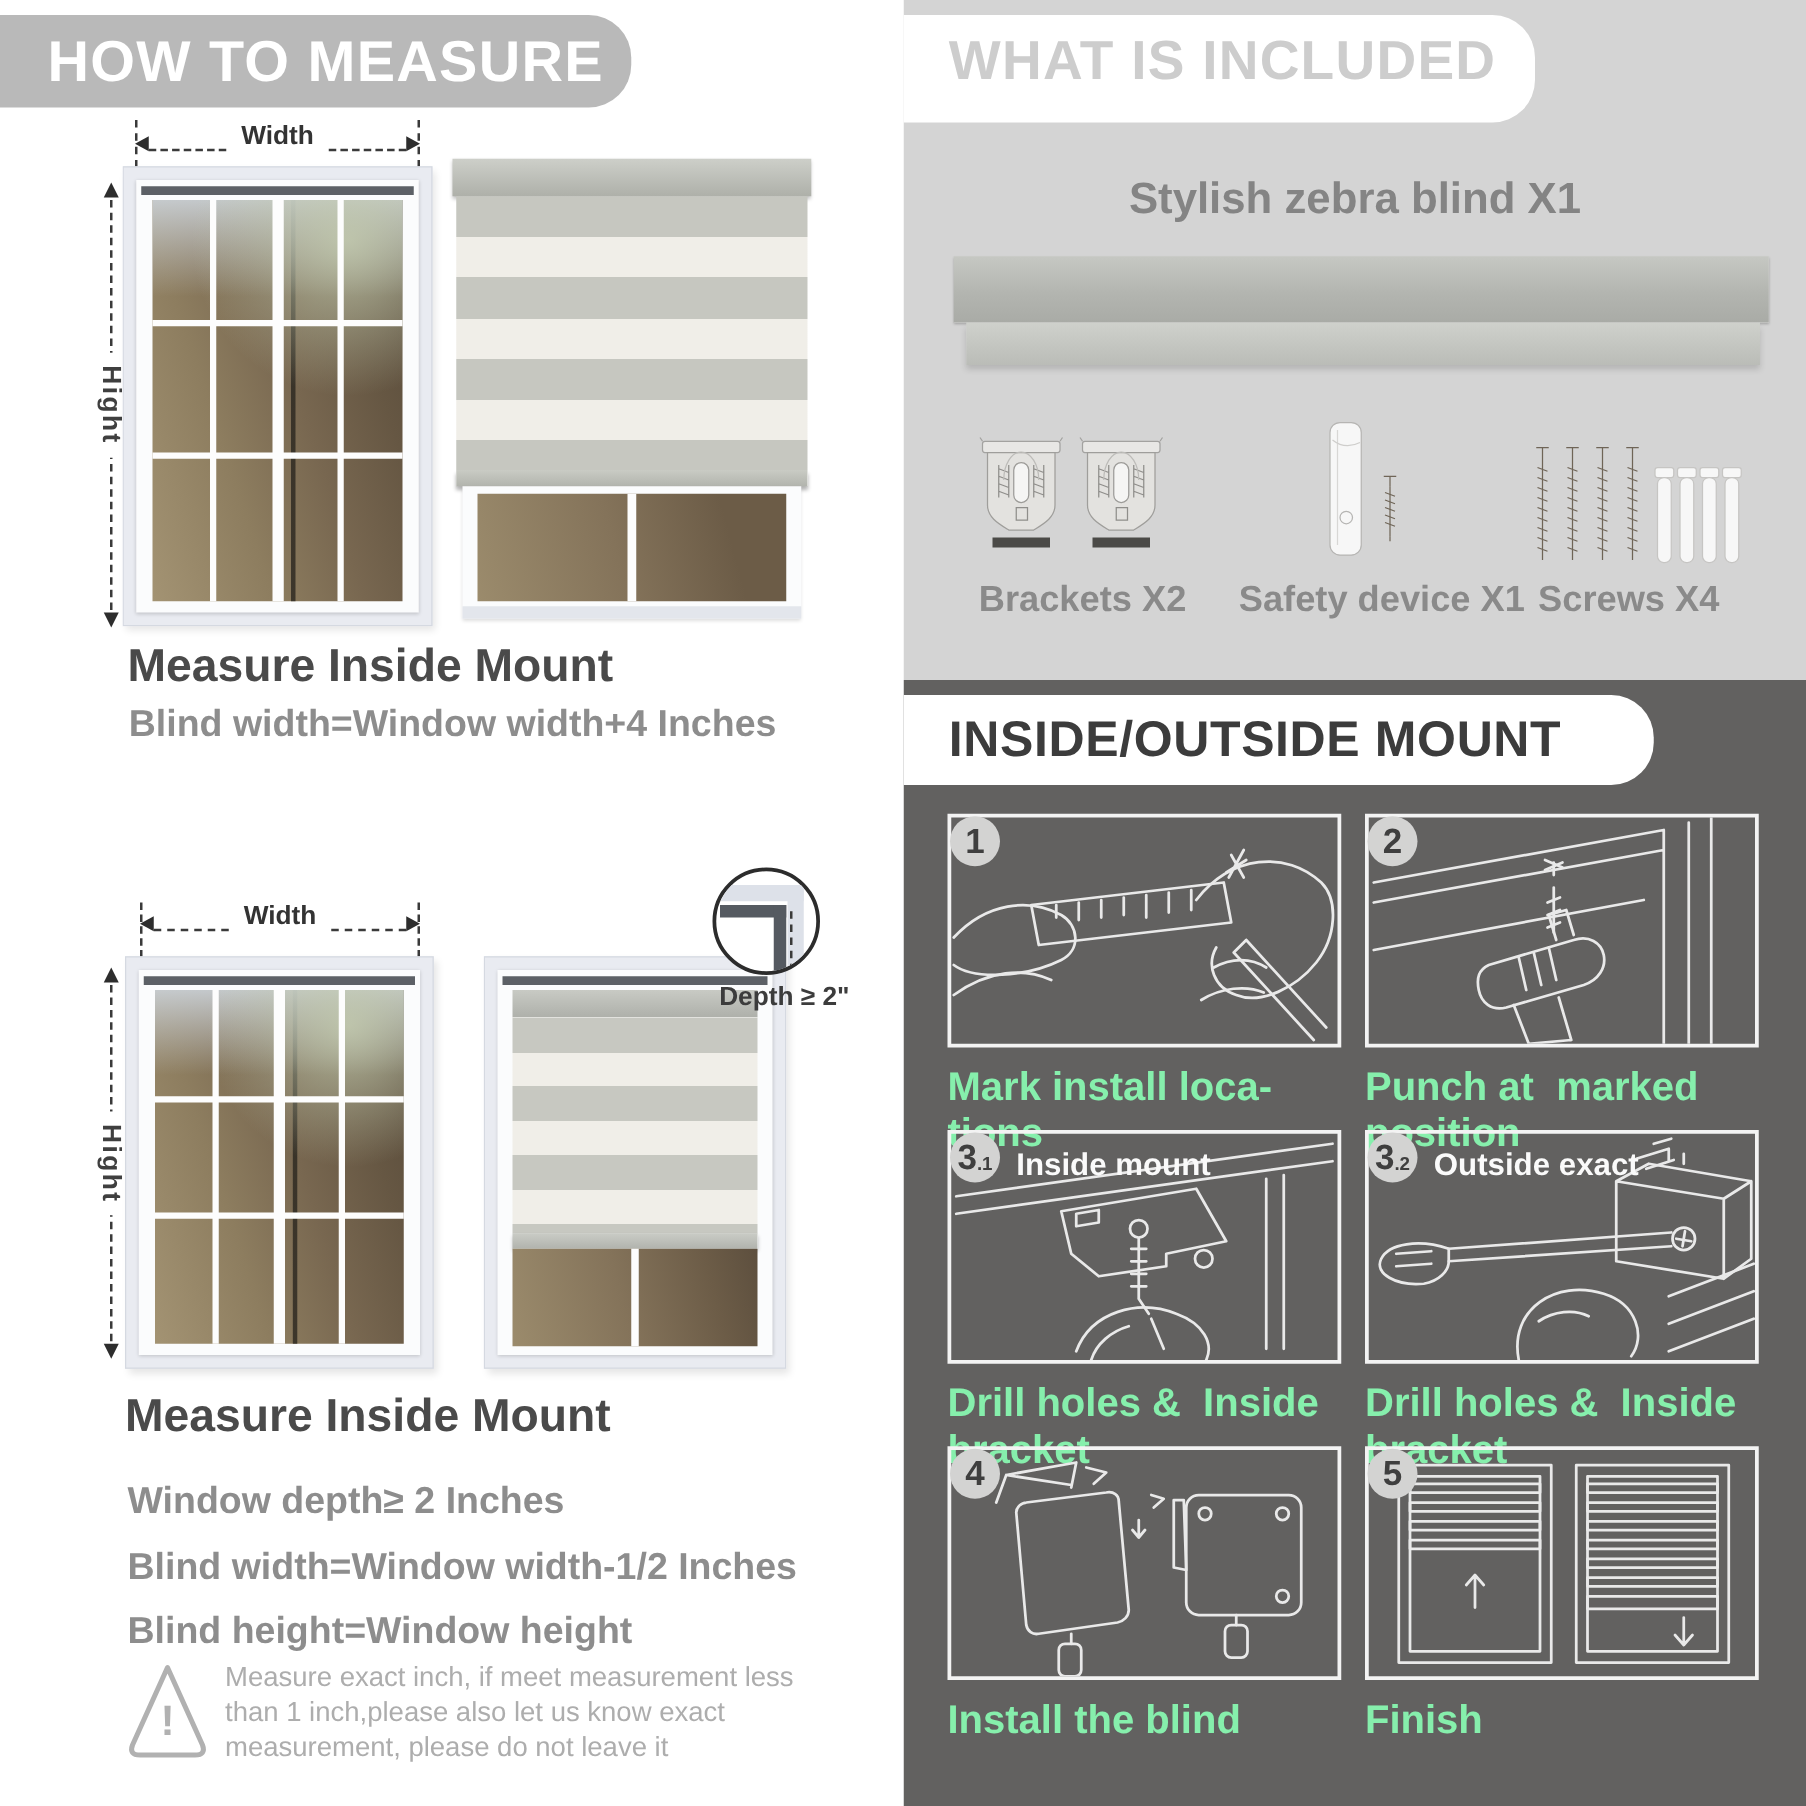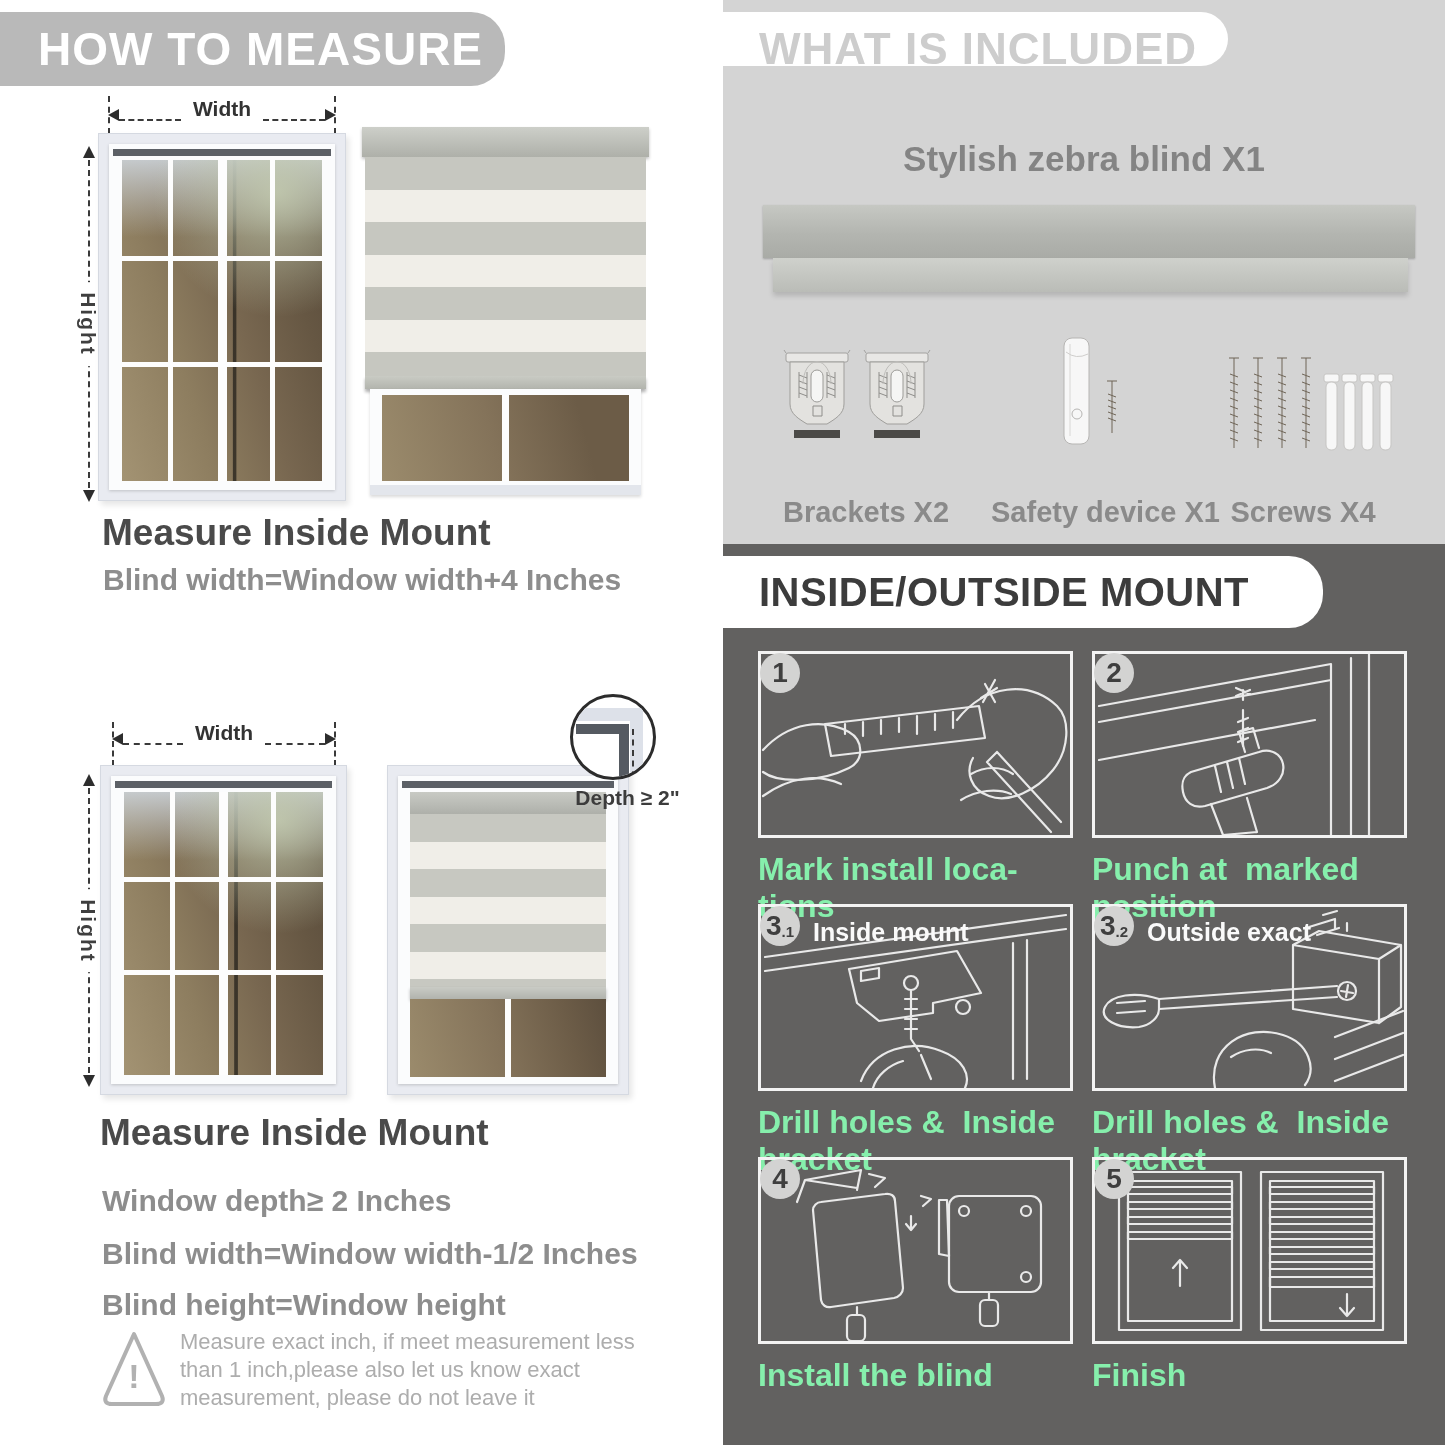--- a/index.html
+++ b/index.html
@@ -73,31 +73,31 @@
   .depth-label { position:absolute; font-size:21px; font-weight:bold; color:#3c3c3c; text-align:center; white-space:nowrap; }
 
   .sec-title { position:absolute; font-size:37px; font-weight:bold; color:#4a4a4a; white-space:nowrap; }
   .sec-line { position:absolute; font-size:30px; font-weight:bold; color:#8d8d8d; white-space:nowrap; }
 
   .warn-text { position:absolute; font-size:22px; color:#adadad; line-height:28px; }
 
   
   .included { position:absolute; left:723px; top:0; width:722px; height:544px; background:#d4d4d4; }
   .wii-header {
-    position:absolute; left:0; top:12px; width:505px; height:54px;
+    position:absolute; left:0; top:12px; width:505px; height:86px;
     background:#ffffff; border-radius:0 34px 34px 0;
     color:#cdcdcd; font-size:44px; font-weight:bold; letter-spacing:1px;
     line-height:74px; padding-left:36px; white-space:nowrap;
   }
   .blind-label { position:absolute; left:0; top:139px; width:100%; text-align:center; font-size:35px; font-weight:bold; color:#848484; }
   .rail-top { position:absolute; left:40px; top:205px; width:652px; height:53px;
     background:linear-gradient(180deg,#c6c8c3,#b3b5b0 55%,#a9aba6); box-shadow:0 1px 2px rgba(0,0,0,.25); }
   .rail-bottom { position:absolute; left:50px; top:258px; width:635px; height:34px;
     background:linear-gradient(180deg,#cfd1cc,#babcb7); box-shadow:0 4px 5px rgba(0,0,0,.15); }
-  .comp-label { position:absolute; top:464px; font-size:29px; font-weight:bold; color:#8a8a8a; text-align:center; white-space:nowrap;margin-top:32px; }
+  .comp-label { position:absolute; top:464px; font-size:29px; font-weight:bold; color:#8a8a8a; text-align:center; white-space:nowrap; }
 
   .mount { position:absolute; left:723px; top:544px; width:722px; height:901px; background:#626160; }
   .iom-header {
     position:absolute; left:0; top:12px; width:600px; height:72px;
     background:#ffffff; border-radius:0 34px 34px 0;
     color:#3c3c3c; font-size:40px; font-weight:bold; letter-spacing:.5px;
     line-height:72px; padding-left:36px; white-space:nowrap;
   }
   .step { position:absolute; width:315px; }
   .step .panel { position:relative; width:315px; height:187px; border:3px solid #f3f3f3; }

